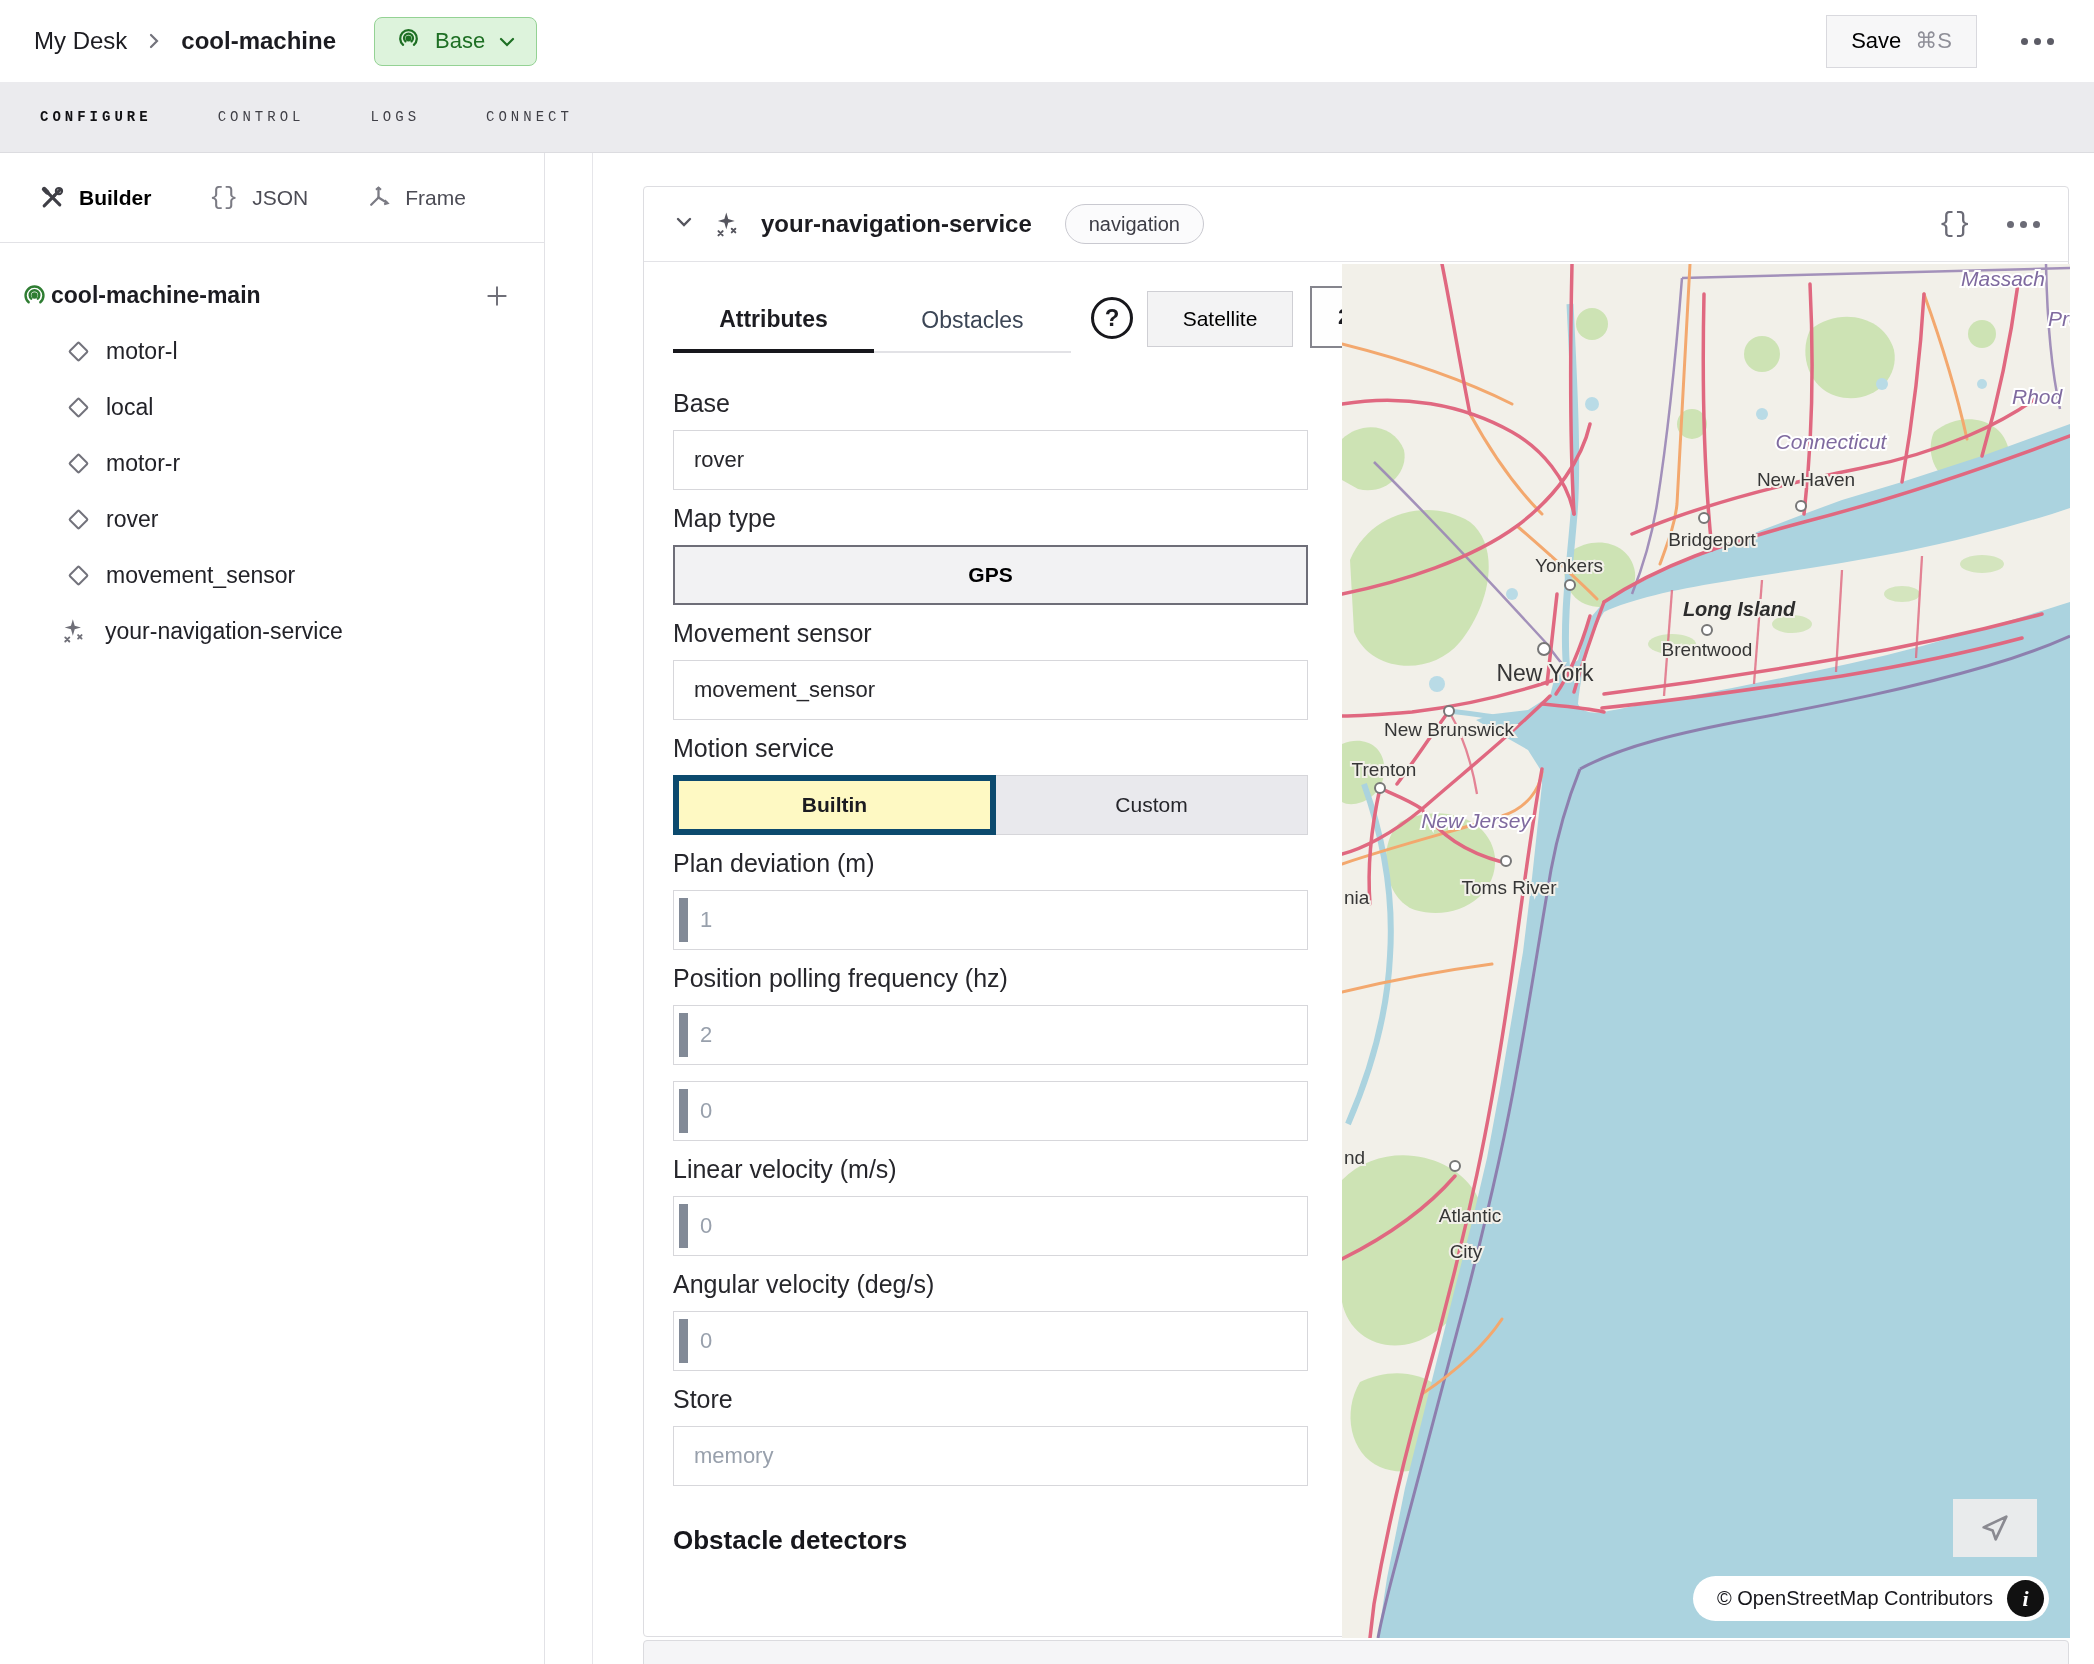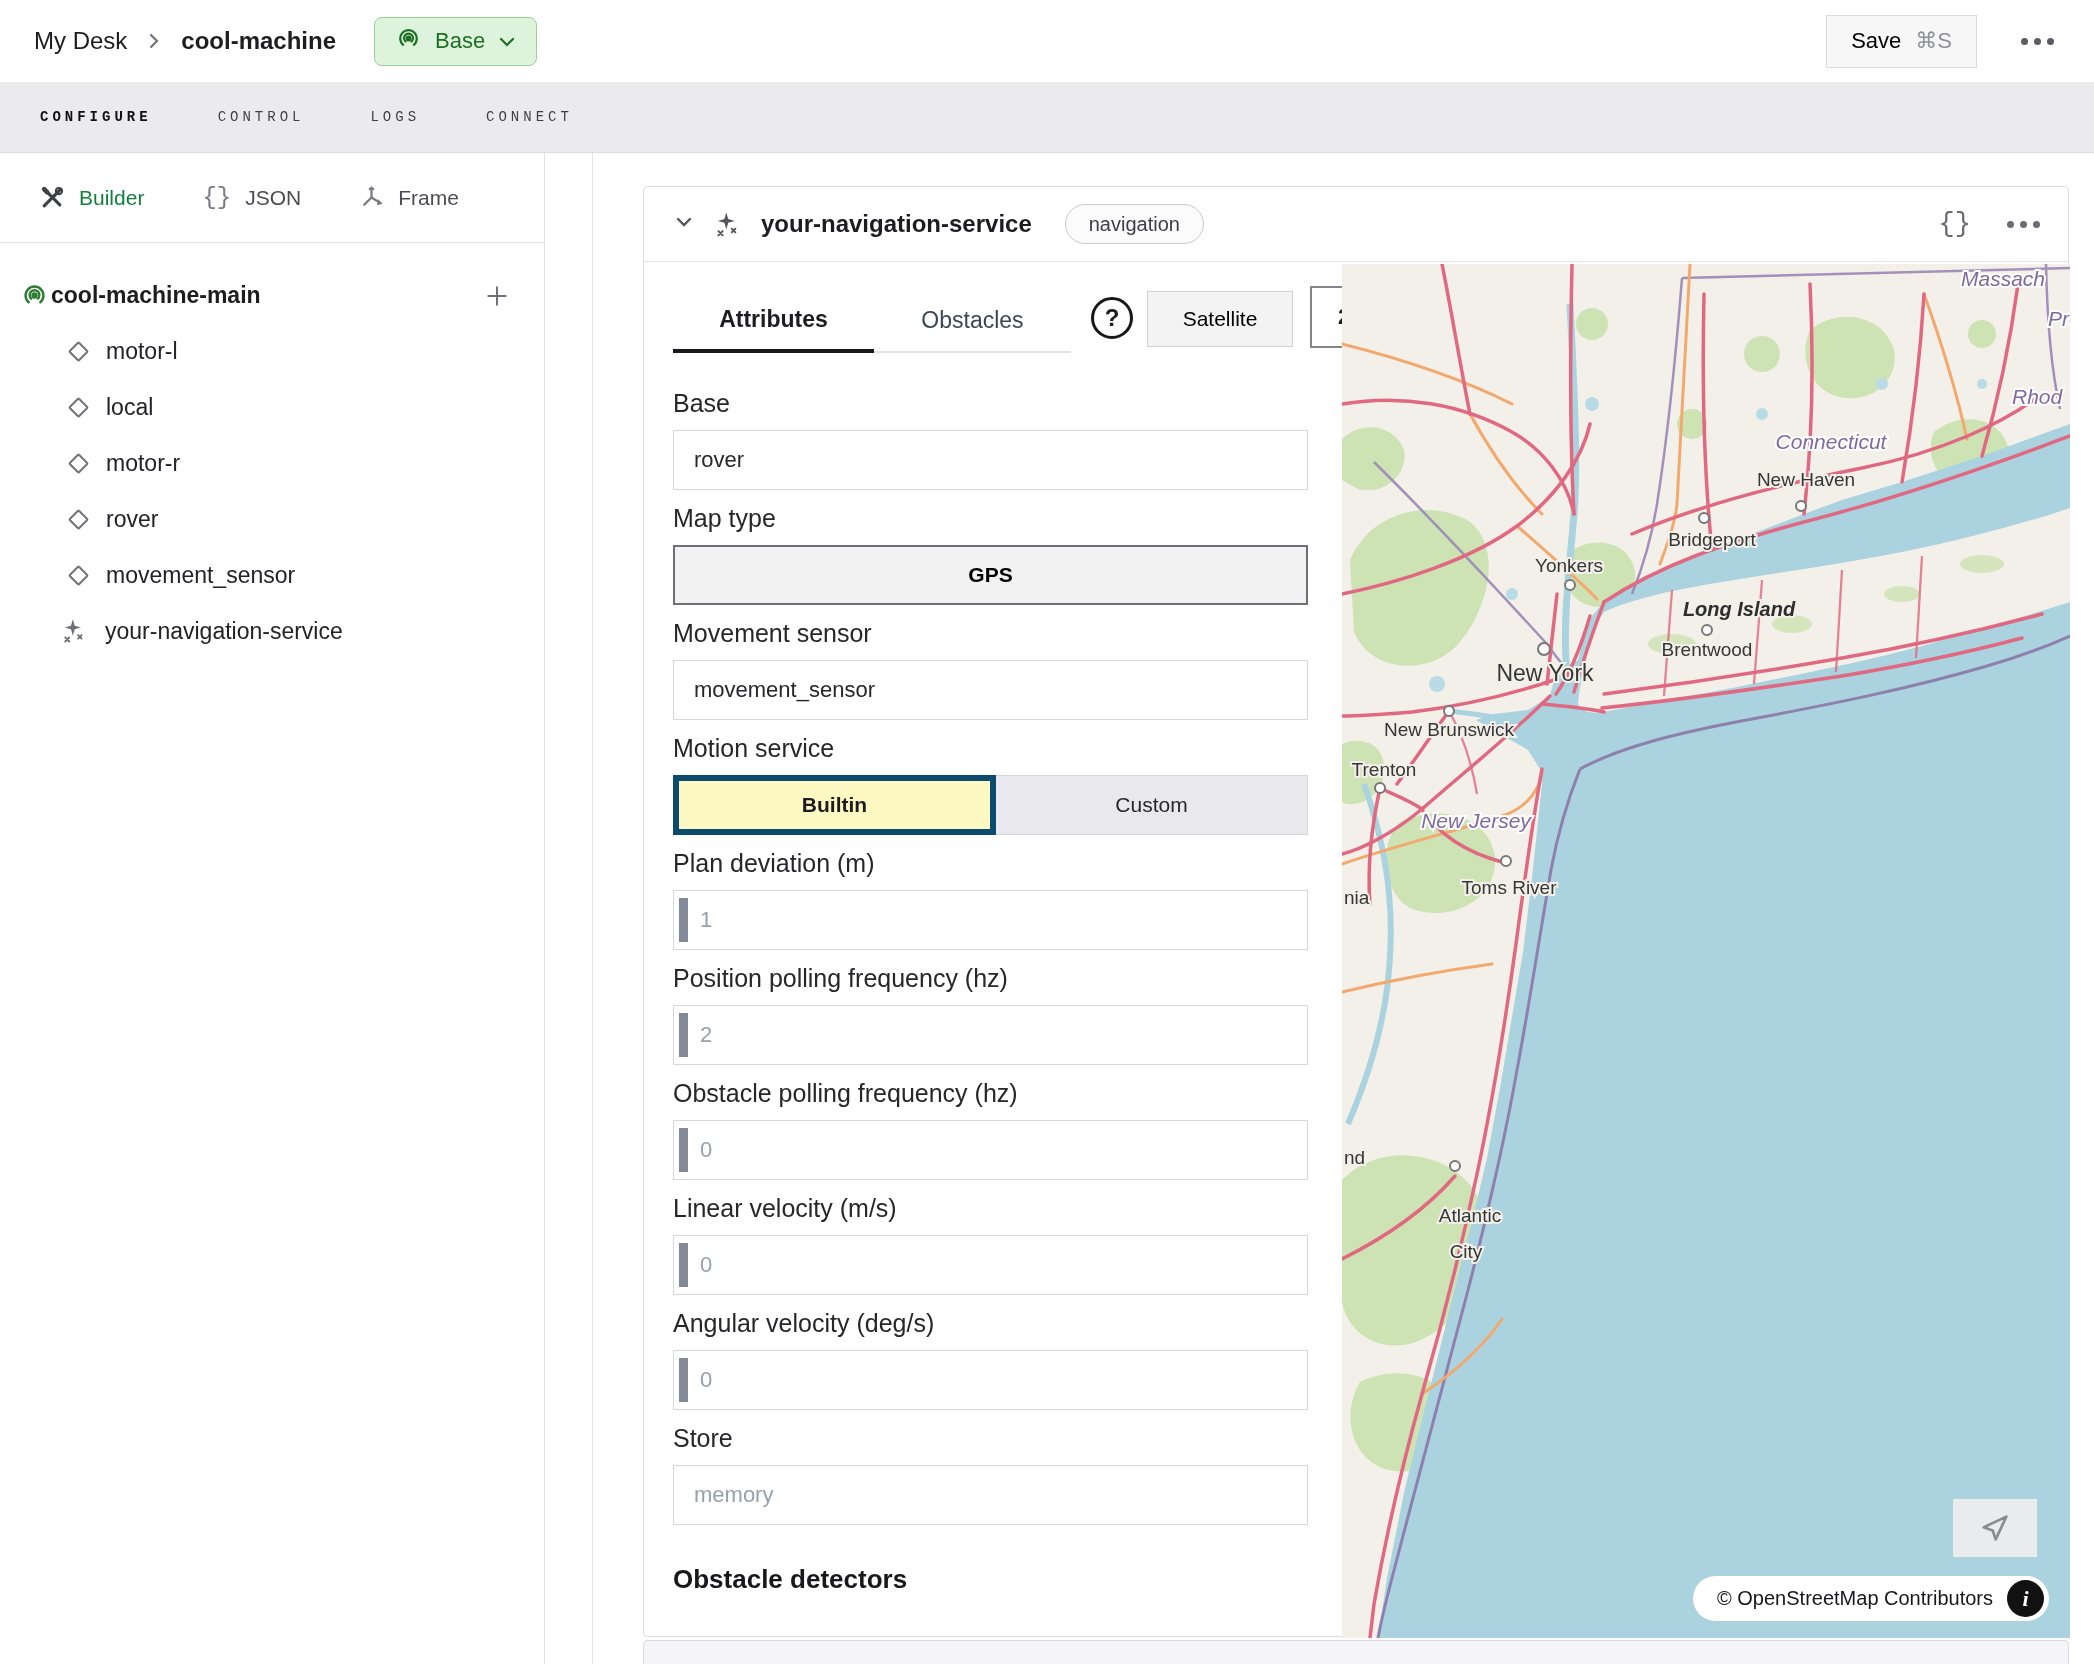--- a/index.html
+++ b/index.html
@@ -29,21 +29,21 @@
   .nav-tabs{position:absolute;top:82px;left:0;right:0;height:71px;background:#ebebee;border-bottom:1px solid #dcdce0;display:flex;align-items:center;padding-left:40px;column-gap:66px;font-family:"Liberation Mono","DejaVu Sans Mono",monospace;font-size:14px;letter-spacing:4px;color:#3f3f46}
   .nav-tab{cursor:pointer;white-space:nowrap}
   .nav-tab.active{font-weight:700;color:#111114}
 
   
   .sidebar{position:absolute;top:153px;left:0;width:545px;bottom:0;border-right:1px solid #e2e2e6;background:#fff}
   .divider2{position:absolute;top:153px;left:592px;width:1px;bottom:0;background:#e6e6ea}
   .mode-row{height:90px;display:flex;align-items:center;padding-left:40px;border-bottom:1px solid #e2e2e6;font-size:21px;color:#4c4c55}
   .mode-item{display:flex;align-items:center;gap:14px;cursor:pointer}
   .mode-item + .mode-item{margin-left:58px}
-  .mode-item.active{font-weight:400;color:#15803d}
+  .mode-item.active{font-weight:700;color:#000000}
   .braces-icon{font-family:"Liberation Mono",monospace;font-size:24px;color:#7b7b84}
   .braces-icon::before{content:"{}"}
   .tree{padding-top:24px;font-size:23px}
   .tree-root{position:relative;height:56px;display:flex;align-items:center;padding-left:20px;gap:2px;font-weight:700;cursor:pointer}
   .add-button{position:absolute;right:30px;top:12px;width:34px;height:34px;display:flex;align-items:center;justify-content:center;cursor:pointer}
   .tree-item{height:56px;display:flex;align-items:center;padding-left:68px;gap:17px;cursor:pointer;color:#222228}
   .diamond{width:15px;height:15px;border:2px solid #73737c;transform:rotate(45deg);border-radius:2px;flex:none;margin:0 3px}
 
   
   .card{position:absolute;left:643px;top:186px;width:1426px;height:1451px;background:#fff;border:1px solid #dddde1;border-radius:4px}
@@ -311,21 +311,20 @@
           </div>
       </div>
       <div class="field">
         <label>Position polling frequency (hz)</label>
         <div class="numwrap">
             <span class="bar"></span>
             <input placeholder="2" style="">
           </div>
       </div>
       <div class="field">
-        <label>Obstacle polling frequency (hz)</label>
         <div class="numwrap">
             <span class="bar"></span>
             <input placeholder="0" style="">
           </div>
       </div>
       <div class="field">
         <label>Linear velocity (m/s)</label>
         <div class="numwrap">
             <span class="bar"></span>
             <input placeholder="0" style="">

